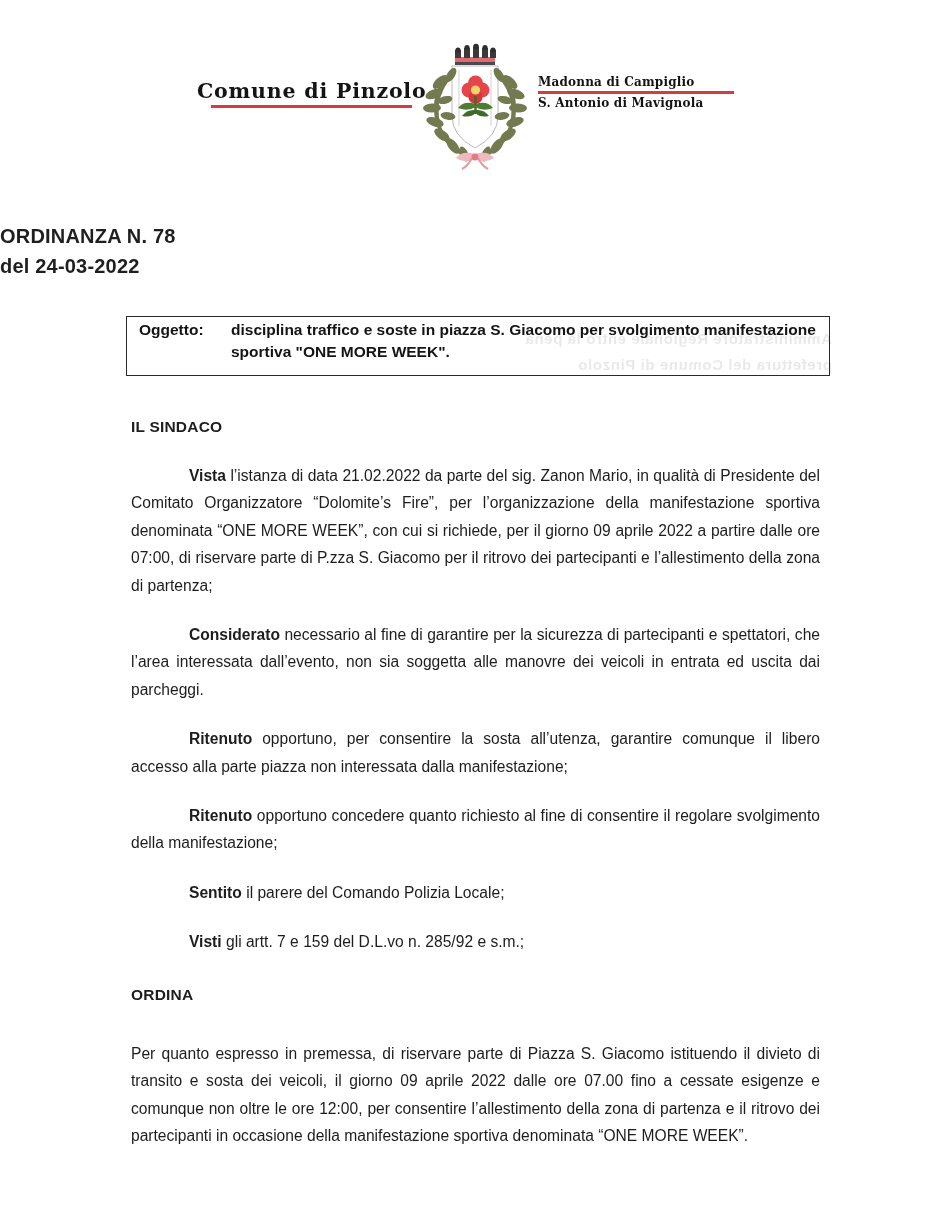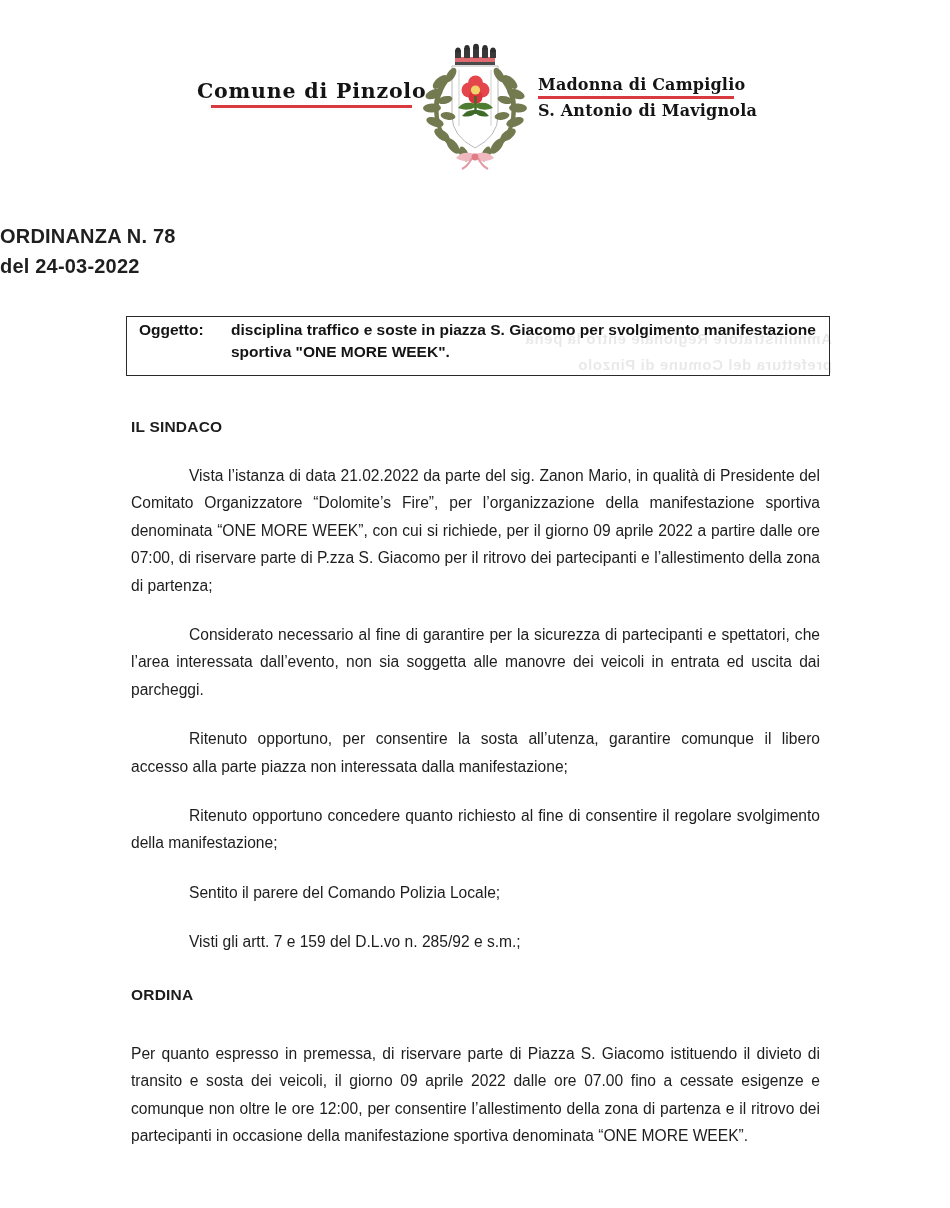--- a/index.html
+++ b/index.html
@@ -51,21 +51,21 @@
     font-weight: bold;
     color: #141414;
     white-space: nowrap;
     line-height: 1.12;
   }
   .lh-name.big {
     font-size: 20.5px;
     letter-spacing: 0.8px;
   }
   .lh-name.small {
-    font-size: 16px;
+    font-size: 12px;
     letter-spacing: 0.2px;
   }
   .rule-red {
     height: 3px;
     background: #d83a3f;
     margin-top: 2px;
     margin-bottom: 3px;
   }
   .rule-red.left-rule { width: 201px; margin-left: auto; }
   .rule-red.right-rule { width: 196px; }
@@ -162,21 +162,21 @@
   p.para {
     margin: 0 0 22px 0;
     font-size: 15.6px;
     line-height: 27.4px;
     text-align: justify;
     text-justify: inter-word;
     color: #1d1d1d;
   }
   p.para.indent { text-indent: 58px; }
   p.para.last { margin-bottom: 0; }
-  p.para b { font-weight: normal; }
+  p.para b { font-weight: bold; }
 </style>
 </head>
 <body>
 
 <div class="page">
 
   <div class="letterhead">
 
     <div class="lh-left">
       <div class="lh-name big">Comune di Pinzolo</div>

